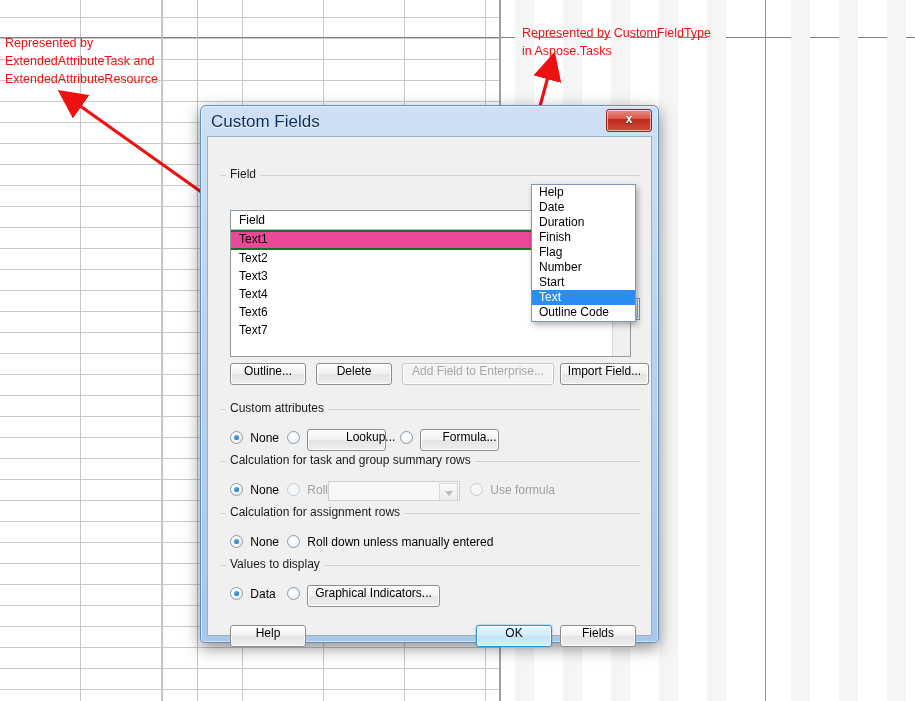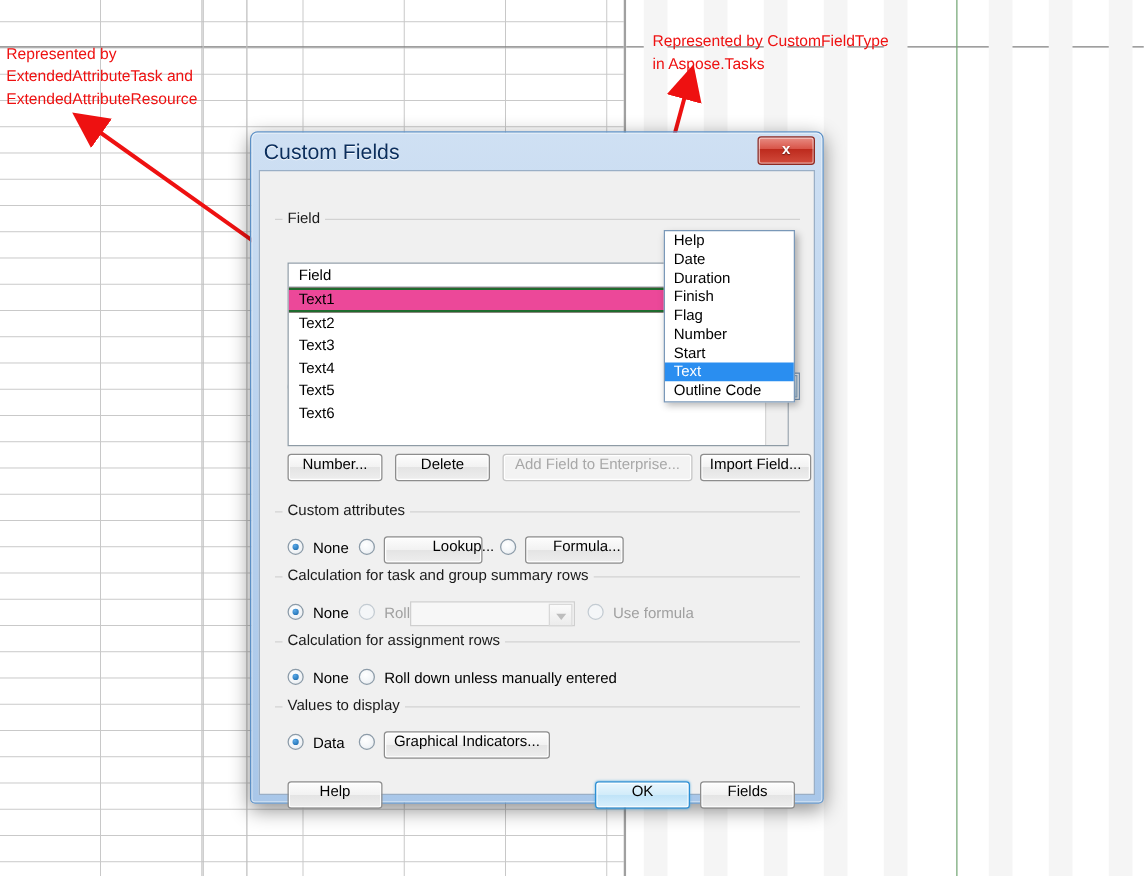--- a/index.html
+++ b/index.html
@@ -353,27 +353,27 @@
       <span class="combo-arrow"></span>
     </div>
 
     <div class="fieldlist">
       <div class="fl-head">Field</div>
       <div id="fl-items">
           <div class="fl-item selected">Text1</div>
           <div class="fl-item">Text2</div>
           <div class="fl-item">Text3</div>
           <div class="fl-item">Text4</div>
-          <div class="fl-item">Text5</div>
           <div class="fl-item">Text6</div>
+          <div class="fl-item">Text7</div>
         </div>
       <div class="fl-scroll"></div>
     </div>
 
-    <div class="btn btn-rename">Number...</div>
+    <div class="btn btn-rename">Outline...</div>
     <div class="btn btn-delete">Delete</div>
     <div class="btn btn-addent disabled">Add Field to Enterprise...</div>
     <div class="btn btn-import">Import Field...</div>
 
     <div class="group grp-attrs">
       <div class="gline-t"></div>
       <div class="glabel">Custom attributes</div>
     </div>
     <div class="row" style="left:22px; top:294px;">
       <span class="radio checked"></span>

